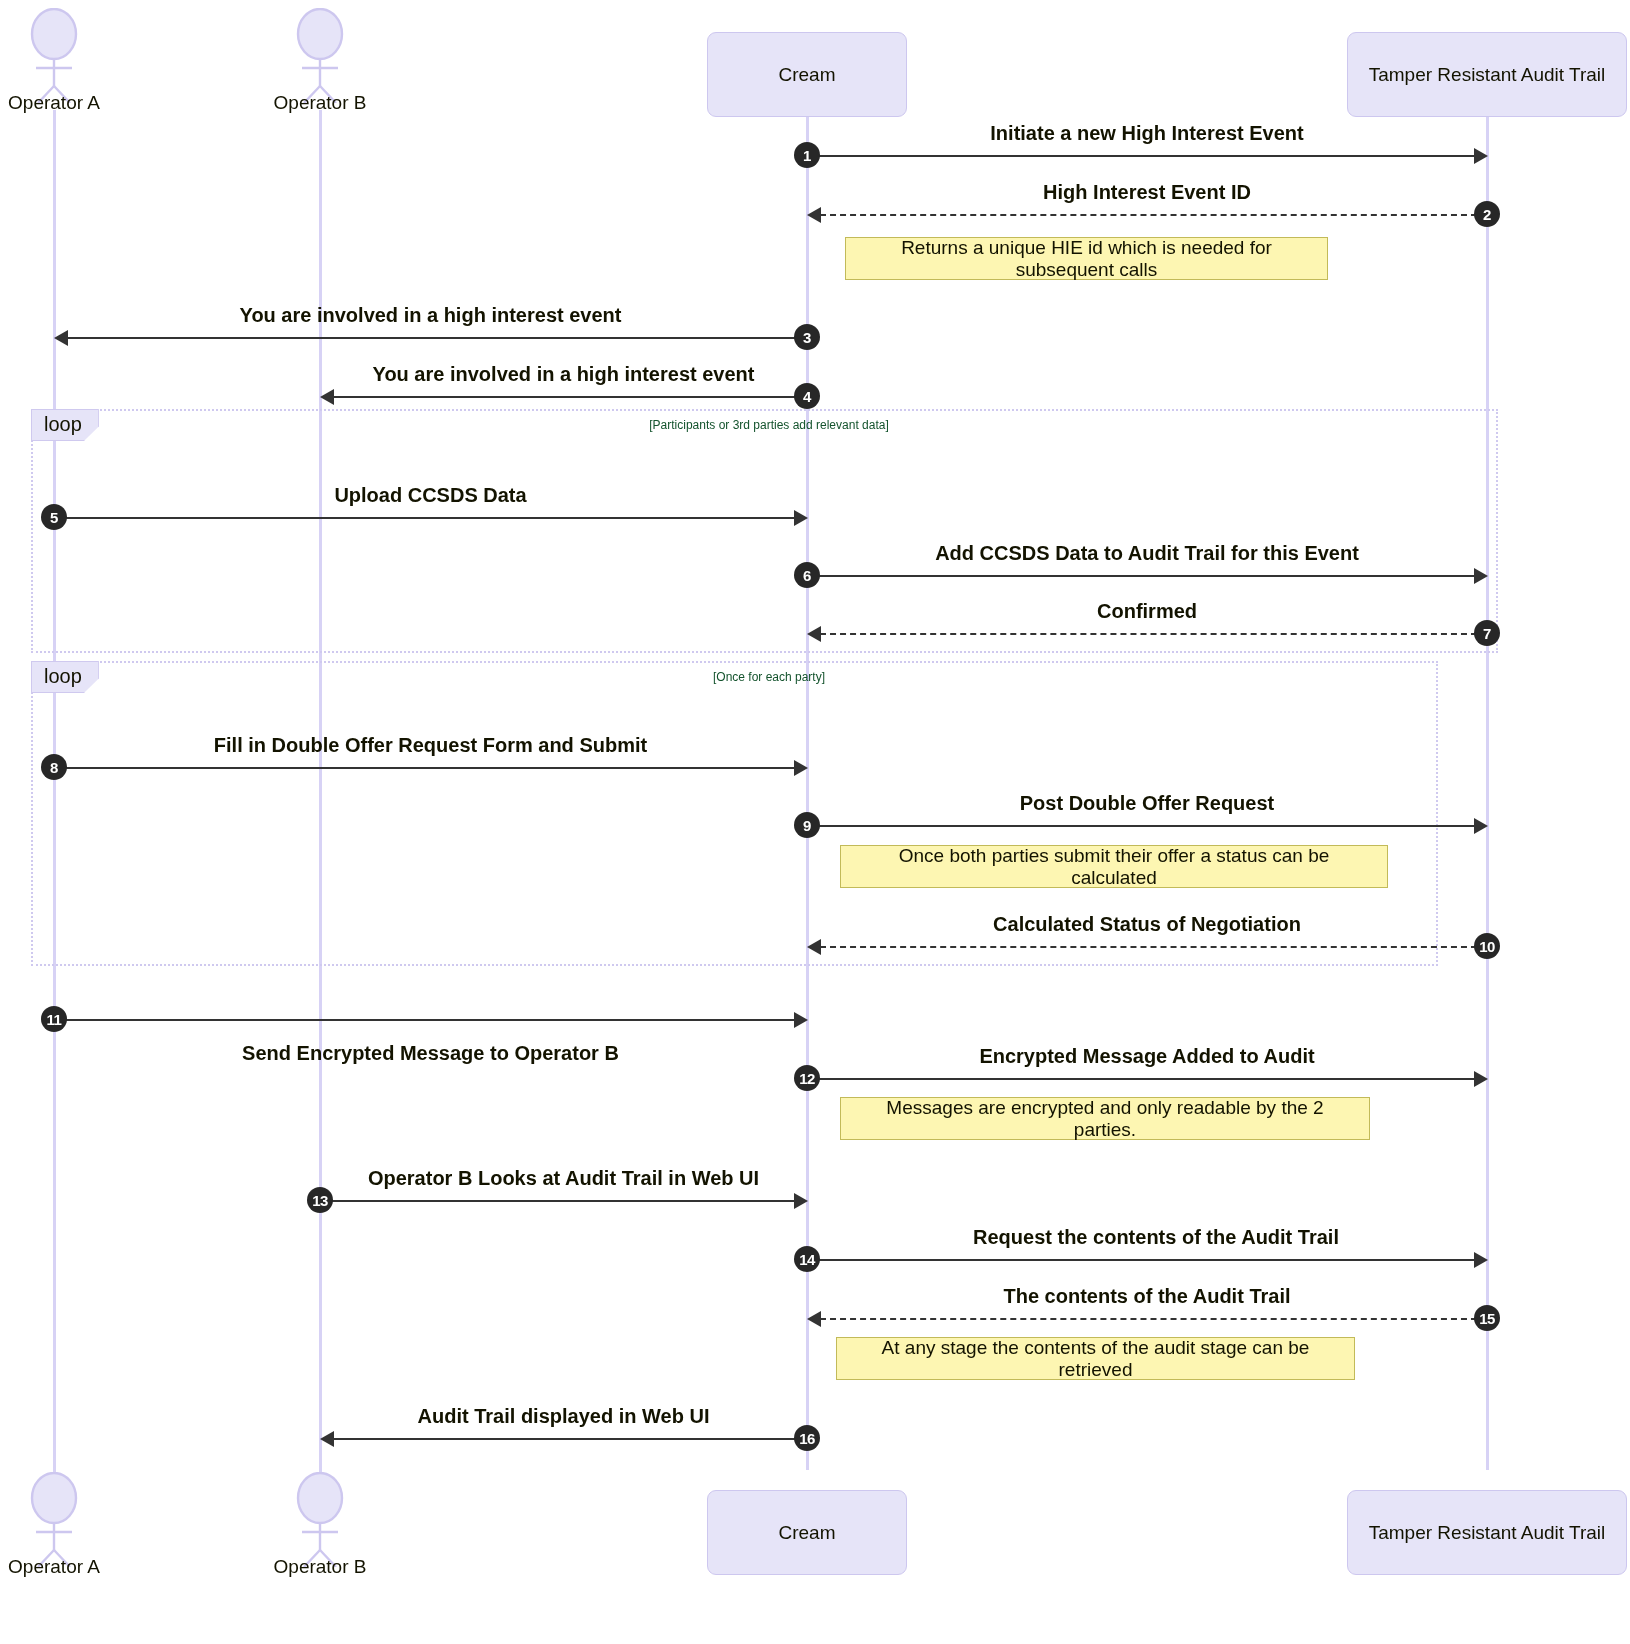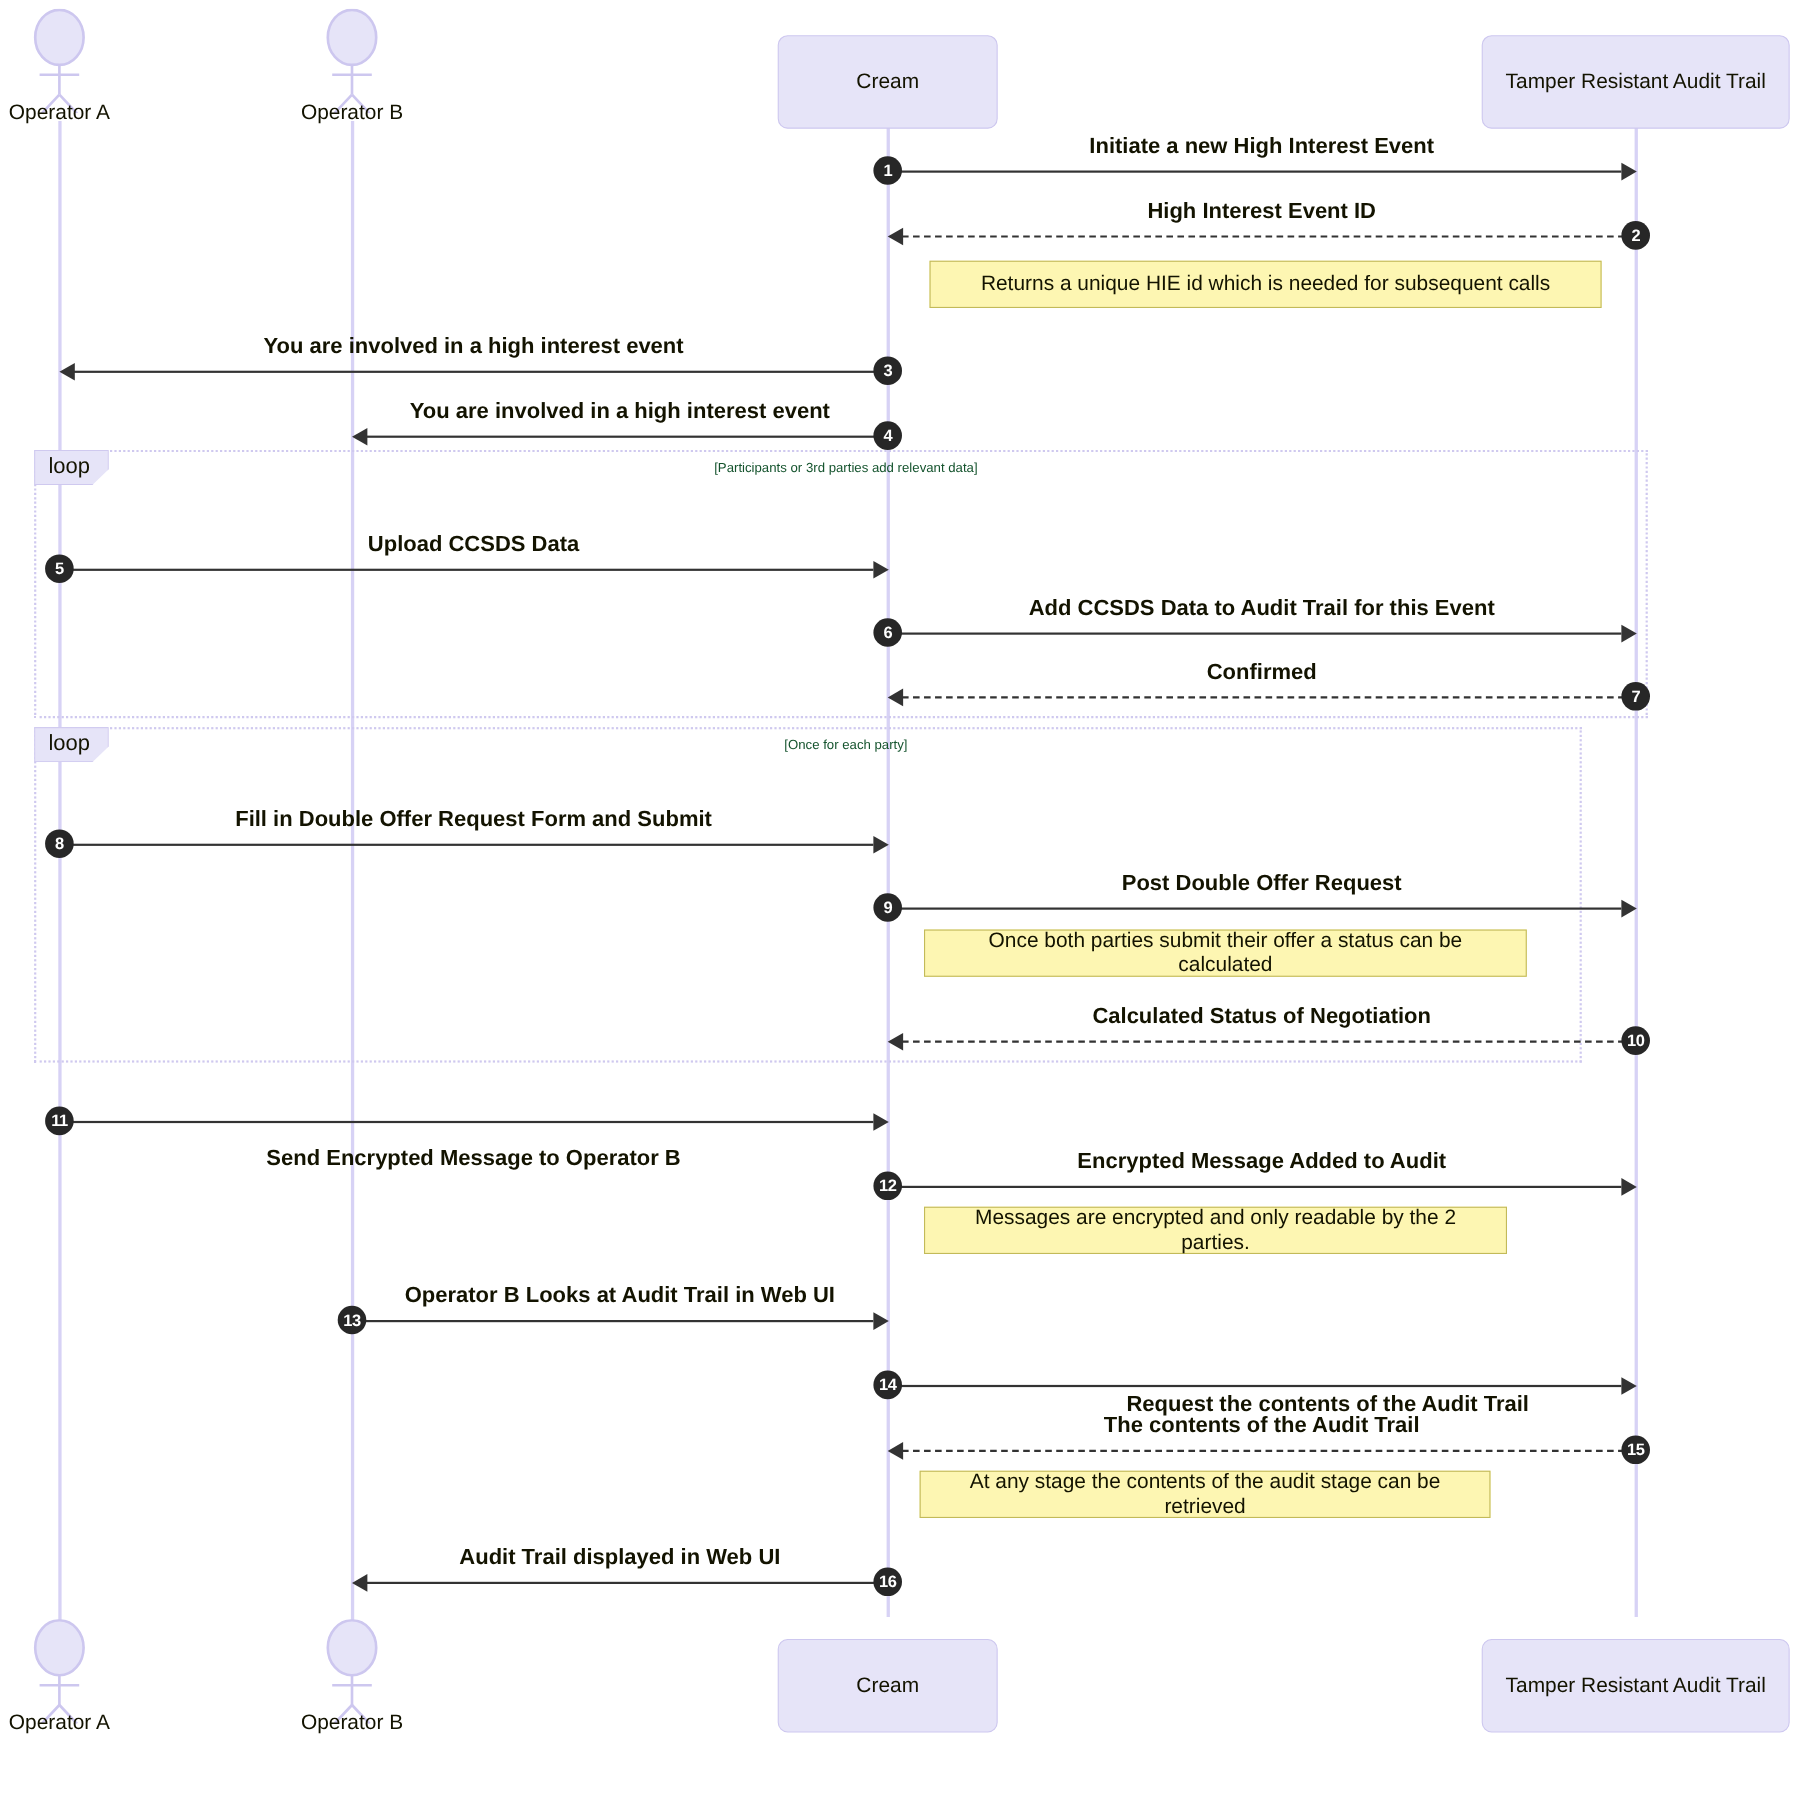--- a/index.html
+++ b/index.html
@@ -234,31 +234,31 @@
     <div class="msg-line" style="left: 807px; top: 1078px; width: 667px;"></div>
     <div class="arrow-head right" style="top: 1071px; left: 1474px;"></div>
     <div class="msg-label" style="left: 1147px; top: 1045px;">Encrypted Message Added to Audit</div>
     <div class="seq-num" style="left: 807px; top: 1078px;">12</div>
     <div class="msg-line" style="left: 320px; top: 1200px; width: 474px;"></div>
     <div class="arrow-head right" style="top: 1193px; left: 794px;"></div>
     <div class="msg-label" style="left: 563.5px; top: 1167px;">Operator B Looks at Audit Trail in Web UI</div>
     <div class="seq-num" style="left: 320px; top: 1200px;">13</div>
     <div class="msg-line" style="left: 807px; top: 1259px; width: 667px;"></div>
     <div class="arrow-head right" style="top: 1252px; left: 1474px;"></div>
-    <div class="msg-label" style="left: 1207px; top: 1226px; margin-top: 40px;">Request the contents of the Audit Trail</div>
+    <div class="msg-label" style="left: 1156px; top: 1226px;">Request the contents of the Audit Trail</div>
     <div class="seq-num" style="left: 807px; top: 1259px;">14</div>
     <div class="msg-line dashed" style="left: 820px; top: 1318px; width: 667px;"></div>
     <div class="arrow-head left" style="top: 1311px; left: 807px;"></div>
     <div class="msg-label" style="left: 1147px; top: 1285px;">The contents of the Audit Trail</div>
     <div class="seq-num" style="left: 1487px; top: 1318px;">15</div>
     <div class="msg-line" style="left: 333px; top: 1438px; width: 474px;"></div>
     <div class="arrow-head left" style="top: 1431px; left: 320px;"></div>
     <div class="msg-label" style="left: 563.5px; top: 1405px;">Audit Trail displayed in Web UI</div>
     <div class="seq-num" style="left: 807px; top: 1438px;">16</div>
-    <div class="note-box" style="left: 845px; top: 237px; width: 611px; height: 43px;">
+    <div class="note-box" style="left: 845px; top: 237px; width: 483px; height: 43px;">
       <span>Returns a unique HIE id which is needed for subsequent calls</span>
     </div>
     <div class="note-box" style="left: 840px; top: 845px; width: 548px; height: 43px;">
       <span>Once both parties submit their offer a status can be calculated</span>
     </div>
     <div class="note-box" style="left: 840px; top: 1097px; width: 530px; height: 43px;">
       <span>Messages are encrypted and only readable by the 2 parties.</span>
     </div>
     <div class="note-box" style="left: 836px; top: 1337px; width: 519px; height: 43px;">
       <span>At any stage the contents of the audit stage can be retrieved</span>

